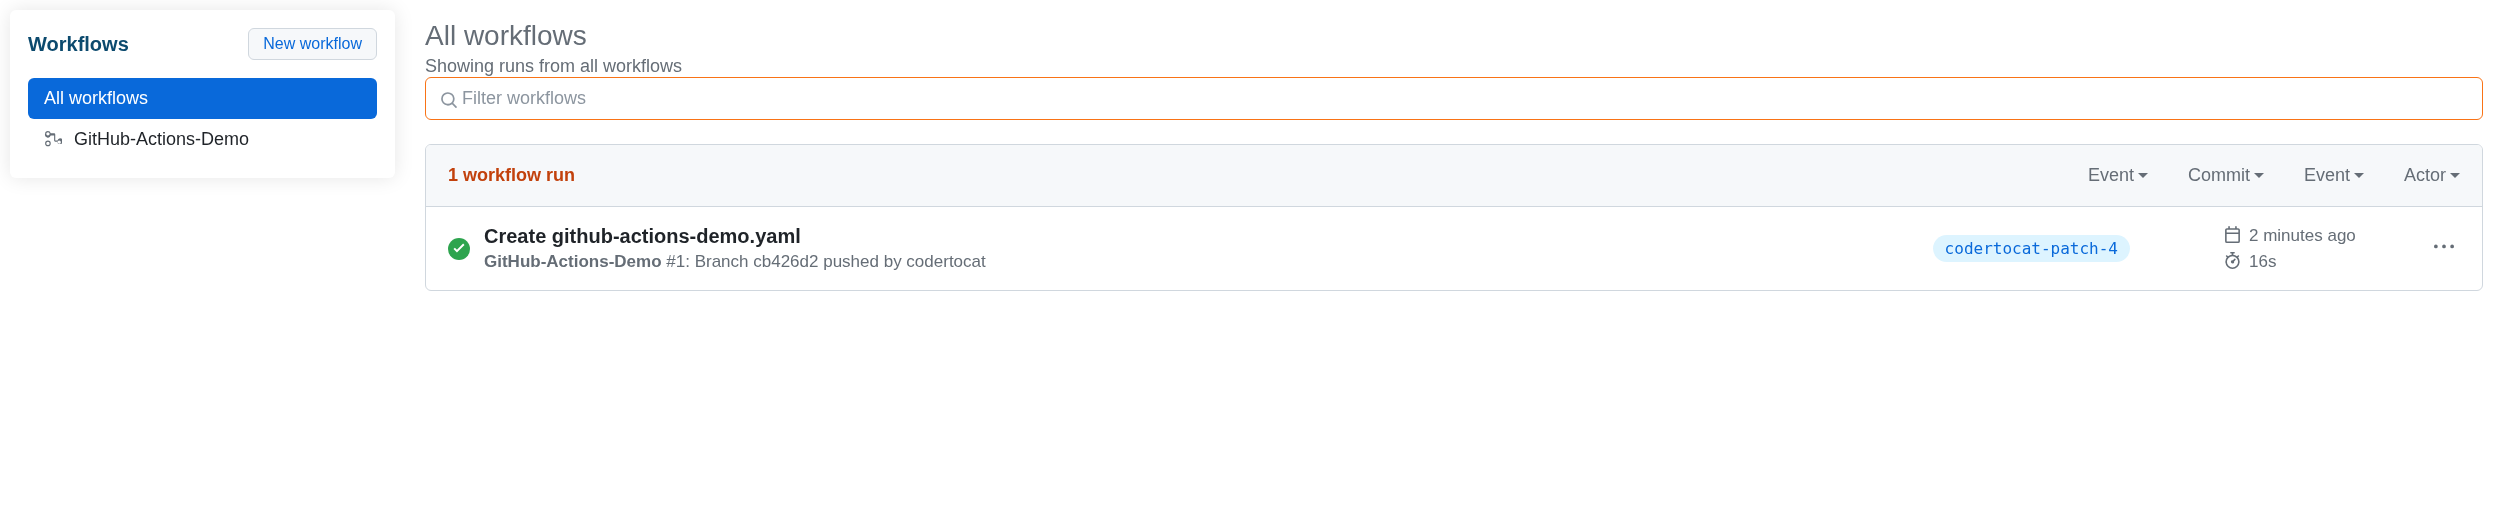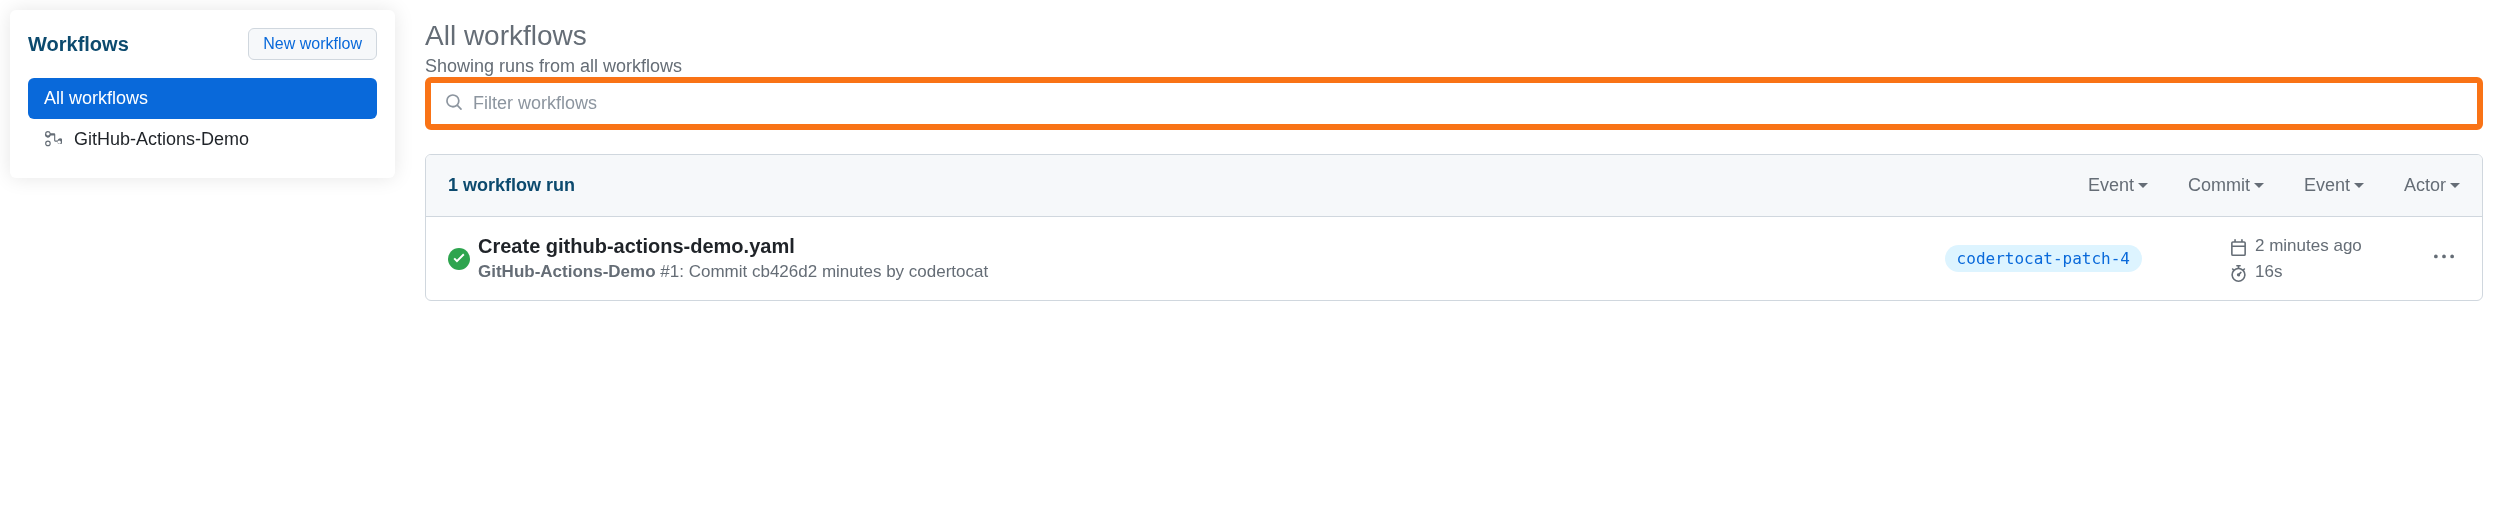--- a/index.html
+++ b/index.html
@@ -76,25 +76,25 @@
       font-weight: 400;
       color: #656d76;
       margin-bottom: 4px;
     }
     .page-subtitle {
       font-size: 18px;
       color: #656d76;
     }
     .filter-box {
       display: flex;
-      align-items: flex-start;
-      border: 6px solid #f97316;
+      align-items: flex-end;
+      border: 1px solid #f97316;
       border-radius: 6px;
       padding: 10px 14px;
-      gap: 10px;
+      gap: 4px;
       margin-bottom: 24px;
     }
     .filter-input {
       border: none;
       outline: none;
       font-size: 18px;
       color: #656d76;
       flex: 1;
     }
     .filter-input::placeholder {
@@ -113,41 +113,41 @@
     .runs-header {
       display: flex;
       align-items: center;
       padding: 20px 22px;
       background: #f6f8fa;
       border-bottom: 1px solid #d0d7de;
     }
     .runs-count {
       font-size: 18px;
       font-weight: 600;
-      color: #0c4a6e;
+      color: #c2410c;
       flex: 1;
     }
     .filter-dropdown {
       display: inline-flex;
       align-items: center;
       gap: 4px;
       color: #656d76;
       font-size: 18px;
       cursor: pointer;
       margin-left: 40px;
     }
     .caret {
       width: 10px;
       height: 6px;
     }
     .run-row {
       display: flex;
       align-items: center;
       padding: 18px 22px;
-      gap: 8px;
+      gap: 14px;
     }
     .status-icon {
       width: 22px;
       height: 22px;
       flex-shrink: 0;
     }
     .run-info {
       flex: 1;
     }
     .run-title {
@@ -175,21 +175,21 @@
     .run-timing {
       display: flex;
       flex-direction: column;
       gap: 6px;
       color: #656d76;
       font-size: 17px;
       min-width: 160px;
     }
     .timing-row {
       display: flex;
-      align-items: flex-end;
+      align-items: flex-start;
       gap: 8px;
     }
     .timing-icon {
       width: 17px;
       height: 17px;
     }
     .kebab {
       color: #656d76;
       cursor: pointer;
       padding: 6px;
@@ -263,21 +263,21 @@
       <span class="status-icon">
         <svg viewBox="0 0 16 16" width="22" height="22">
           <circle cx="8" cy="8" r="8" fill="#2da44e"></circle>
           <path d="M6.5 10.5L4 8l1-1 1.5 1.5L11 4l1 1-5.5 5.5z" fill="#fff"></path>
         </svg>
       </span>
       <div class="run-info">
         <div class="run-title">Create github-actions-demo.yaml</div>
         <div class="run-meta">
           <span class="bold">GitHub-Actions-Demo</span>
-          <span>#1</span><span>: Commit cb426d2 minutes by codertocat</span>
+          <span>#1</span><span>: Branch cb426d2 pushed by codertocat</span>
         </div>
       </div>
       <span class="branch-badge">codertocat-patch-4</span>
       <div class="run-timing">
         <div class="timing-row">
           <span class="timing-icon">
             <svg viewBox="0 0 16 16" width="17" height="17" fill="currentColor">
               <path d="M4.75 0a.75.75 0 01.75.75V2h5V.75a.75.75 0 011.5 0V2h1.25c.966 0 1.75.784 1.75 1.75v10.5A1.75 1.75 0 0113.25 16H2.75A1.75 1.75 0 011 14.25V3.75C1 2.784 1.784 2 2.75 2H4V.75A.75.75 0 014.75 0zM2.5 7.5v6.75c0 .138.112.25.25.25h10.5a.25.25 0 00.25-.25V7.5h-11zm0-1.5h11V3.75a.25.25 0 00-.25-.25H2.75a.25.25 0 00-.25.25V6z"></path>
             </svg>
           </span>

